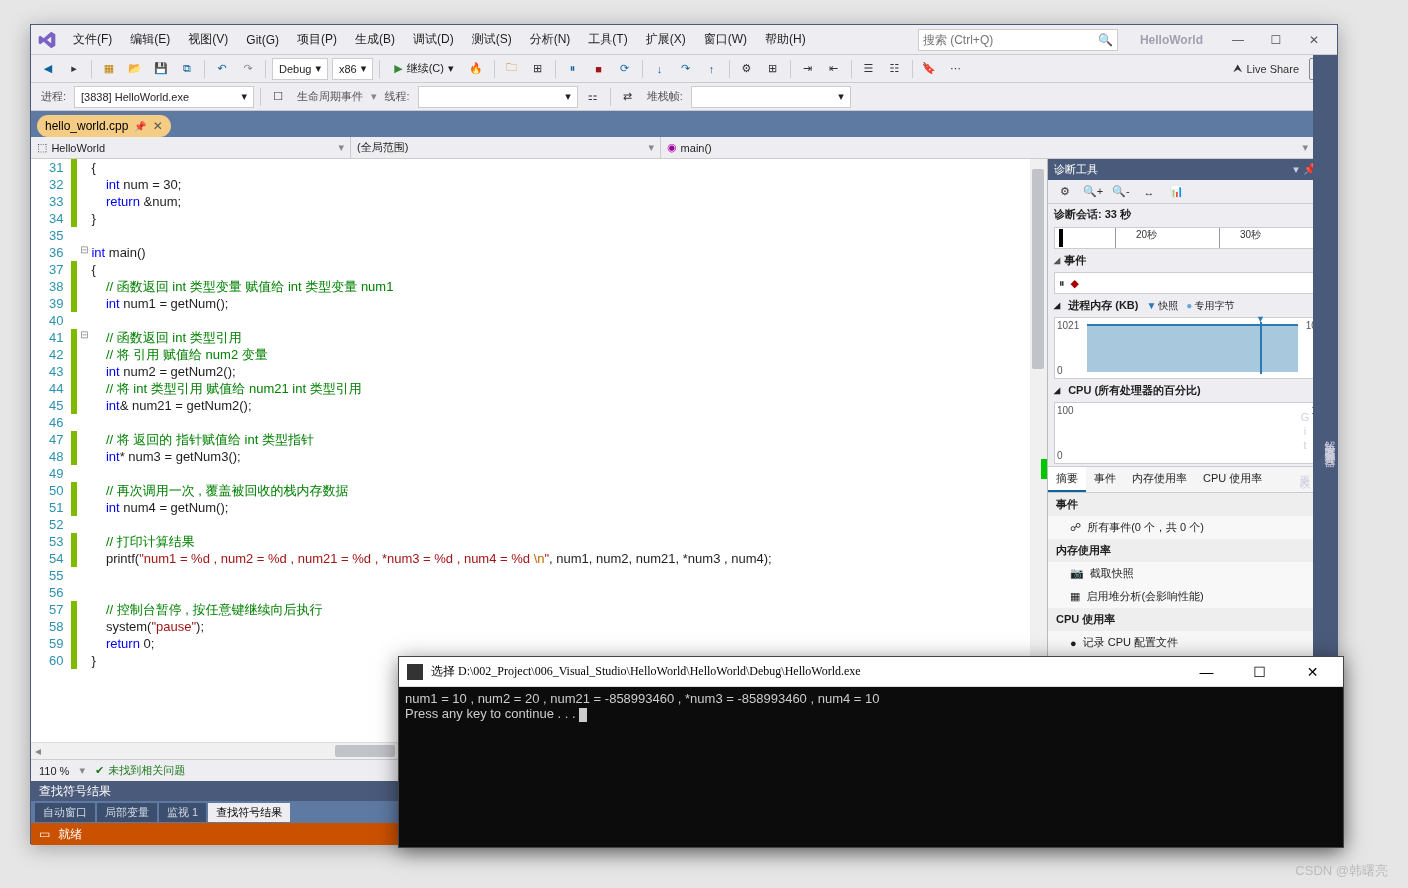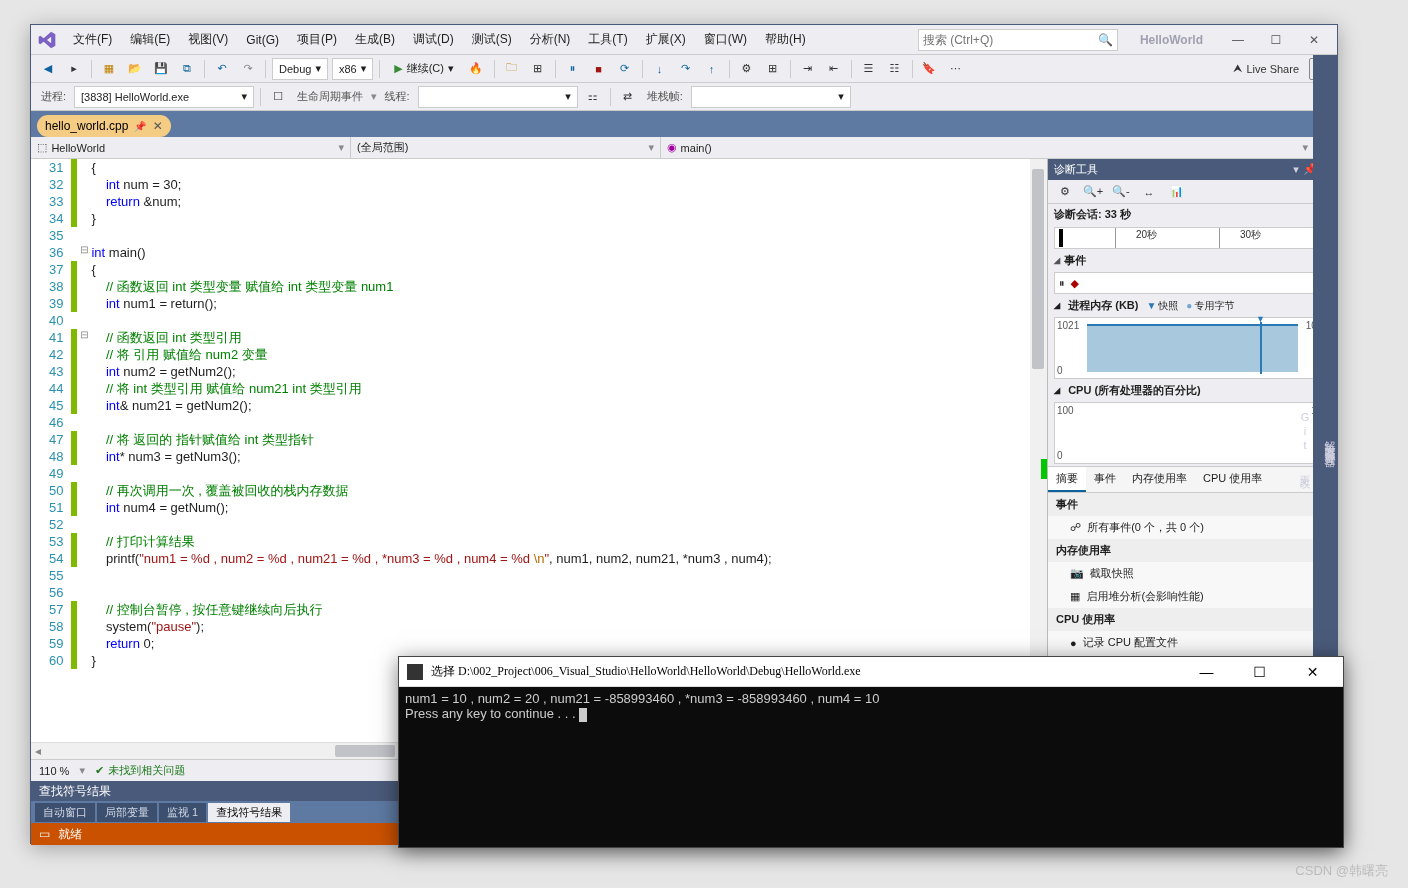--- a/index.html
+++ b/index.html
@@ -336,21 +336,21 @@
           </div>
         <div class="code-lines" id="codelines">
             <div class="cl"><span>{</span></div>
             <div class="cl"><span>    </span><span class="kw">int</span><span> num = 30;</span></div>
             <div class="cl"><span>    </span><span class="kw">return</span><span> &amp;num;</span></div>
             <div class="cl"><span>}</span></div>
             <div class="cl"></div>
             <div class="cl"><span class="kw">int</span><span> main()</span></div>
             <div class="cl"><span>{</span></div>
             <div class="cl"><span>    </span><span class="cm">// 函数返回 int 类型变量 赋值给 int 类型变量 num1</span></div>
-            <div class="cl"><span>    </span><span class="kw">int</span><span> num1 = return();</span></div>
+            <div class="cl"><span>    </span><span class="kw">int</span><span> num1 = getNum();</span></div>
             <div class="cl"></div>
             <div class="cl"><span>    </span><span class="cm">// 函数返回 int 类型引用</span></div>
             <div class="cl"><span>    </span><span class="cm">// 将 引用 赋值给 num2 变量</span></div>
             <div class="cl"><span>    </span><span class="kw">int</span><span> num2 = getNum2();</span></div>
             <div class="cl"><span>    </span><span class="cm">// 将 int 类型引用 赋值给 num21 int 类型引用</span></div>
             <div class="cl"><span>    </span><span class="kw">int</span><span>&amp; num21 = getNum2();</span></div>
             <div class="cl"></div>
             <div class="cl"><span>    </span><span class="cm">// 将 返回的 指针赋值给 int 类型指针</span></div>
             <div class="cl"><span>    </span><span class="kw">int</span><span>* num3 = getNum3();</span></div>
             <div class="cl"></div>

